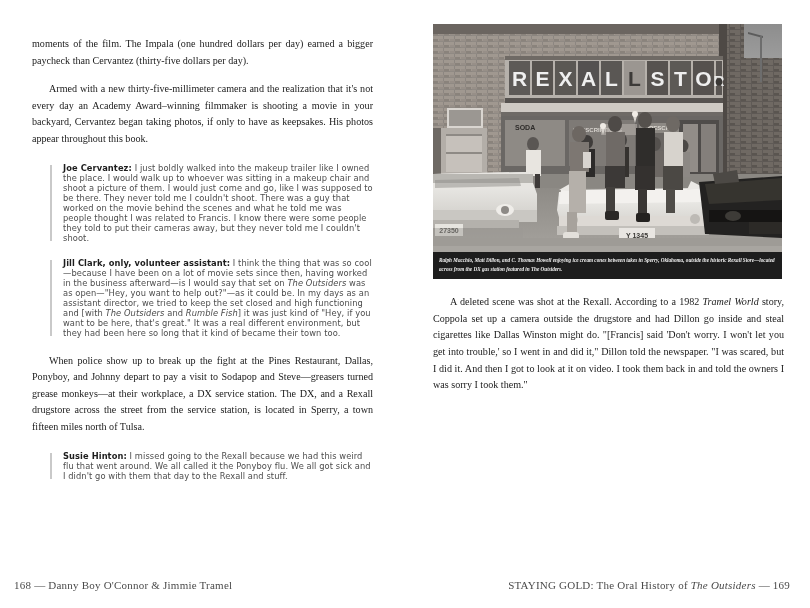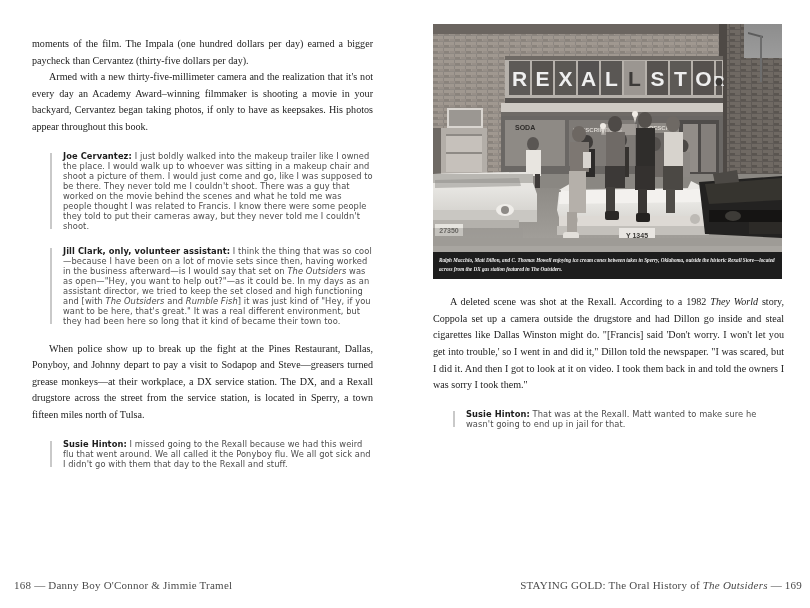--- a/index.html
+++ b/index.html
@@ -39,20 +39,21 @@
     font-size: 10.1px;
     line-height: 16.6px;
     color: #1a1a1a;
     text-align: justify;
     margin: 0;
     -webkit-hyphens: none;
     hyphens: none;
   }
   .body-p + .body-p {
     text-indent: 17px;
+    margin-top: 12px;
   }
   .body-p.spaced {
     margin-top: 15px;
     text-indent: 17px;
   }
   .body-p i, .quote i { font-style: italic; }
 
   
   .quote {
     position: relative;
@@ -85,21 +86,21 @@
   .folio {
     position: absolute;
     bottom: 17px;
     font-family: "Liberation Serif", serif;
     font-size: 11px;
     color: #4a4a4a;
     letter-spacing: 0.02em;
     white-space: nowrap;
   }
   .folio-left { left: 14px; }
-  .folio-right { right: 8px; }
+  .folio-right { right: 20px; }
   .folio i { font-style: italic; }
 
   
   .figure {
     width: 349px;
     margin: 0 0 0 0;
   }
   .photo {
     position: relative;
     width: 349px;
@@ -362,28 +363,24 @@
           </g>
 
           <rect x="0" y="214" width="349" height="14" fill="#9e9b96"></rect>
           <rect x="0" y="222" width="349" height="6" fill="#a8a5a0"></rect>
         </svg>
       </div>
       <figcaption class="caption">Ralph Macchio, Matt Dillon, and C. Thomas Howell enjoying ice cream cones between takes in Sperry, Oklahoma, outside the historic Rexall Store—located across from the DX gas station featured in The Outsiders.</figcaption>
     </figure>
 
 
-    <p class="body-p spaced">A deleted scene was shot at the Rexall. According to a 1982 <i>They World</i>
+    <p class="body-p spaced">A deleted scene was shot at the Rexall. According to a 1982 <i>Tramel World</i>
       story, Coppola set up a camera outside the drugstore and had Dillon go
       inside and steal cigarettes like Dallas Winston might do. "[Francis] said
       'Don't worry. I won't let you get into trouble,' so I went in and did it," Dillon
       told the newspaper. "I was scared, but I did it. And then I got to look at it
       on video. I took them back in and told the owners I was sorry I took them."</p>
 
-    <div class="quote narrow">
-      <span class="speaker">Susie Hinton:</span><span> That was at the Rexall. Matt wanted to make sure he
-      wasn't going to end up in jail for that.</span>
-    </div>
 
     <div class="folio folio-right">STAYING GOLD: The Oral History of <i>The Outsiders</i> — 169</div>
   </div>
 
 </div>
 
 </body></html>

